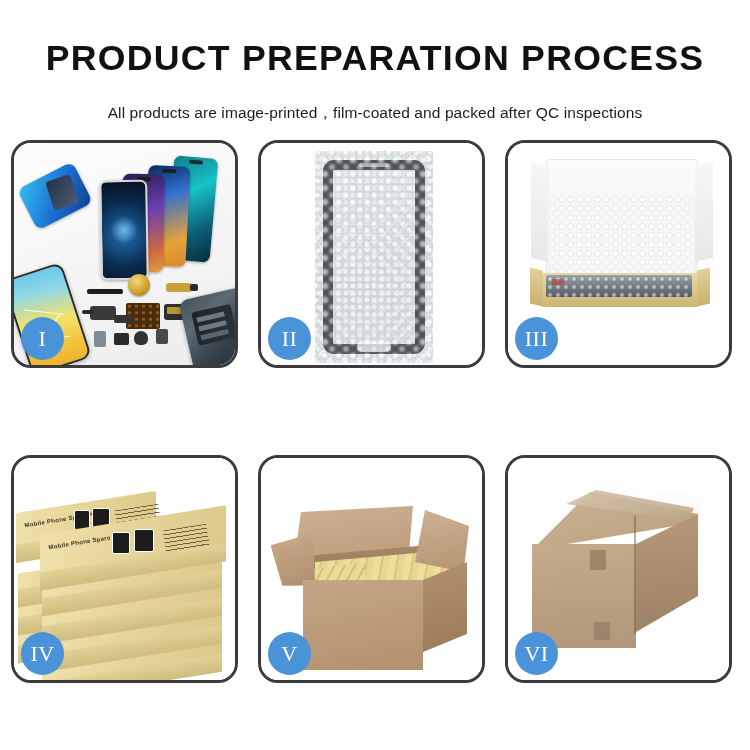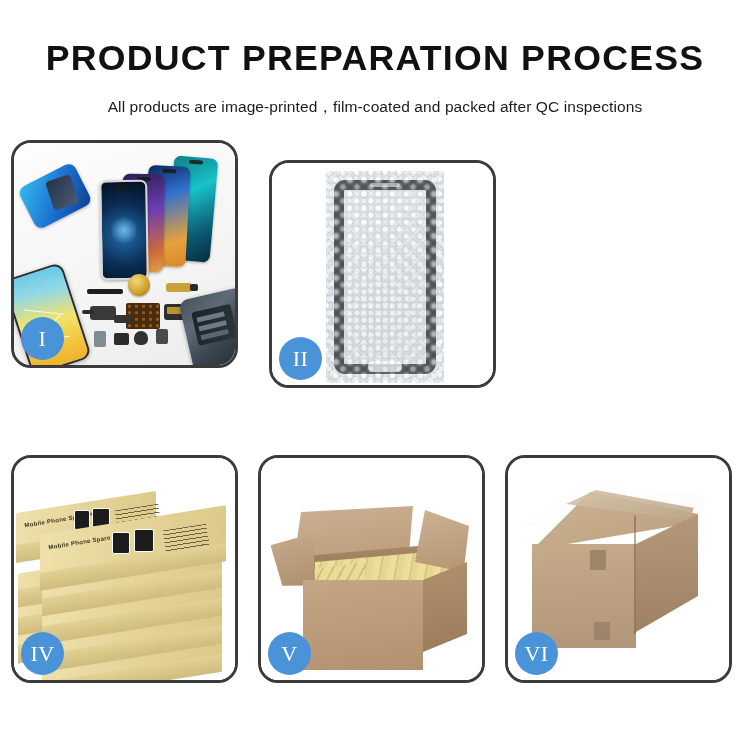--- a/index.html
+++ b/index.html
@@ -13,37 +13,37 @@
   
   .header{position:absolute;left:0;top:0;width:750px;text-align:center;}
   .title{
     margin:0;padding-top:38px;
     font-size:35px;line-height:40px;font-weight:700;
     letter-spacing:1.2px;color:#111;
     font-family:"Liberation Sans", sans-serif;
     transform:scaleX(1.02);
   }
   .subtitle{
-    margin:8px;padding-top:11px;
+    margin:14px;padding-top:11px;
     font-size:15.5px;line-height:20px;font-weight:400;color:#1c1c1c;
     letter-spacing:.1px;
   }
 
   
   .grid{
     position:absolute;left:11px;top:140px;
     width:728px;height:543px;
   }
   .panel{
     position:absolute;width:227px;height:228px;
     border:3px solid #3b3b3b;border-radius:20px;
     background:#ffffff;box-sizing:border-box;overflow:hidden;
   }
   .p1{left:0px;top:0px;}
-  .p2{left:258px;top:0px;margin-top:20px;}
+  .p2{left:247px;top:0px;}
   .p3{left:494px;top:0px;}
   .p4{left:0px;top:315px;}
   .p5{left:247px;top:315px;}
   .p6{left:494px;top:315px;text-align:right;}
 
   .photo{position:absolute;inset:0;overflow:hidden;}
 
   .badge{
     position:absolute;left:7px;bottom:5px;
     width:43px;height:43px;border-radius:50%;
@@ -313,20 +313,29 @@
           <div class="glass">
             <span class="spk"></span>
             <span class="home"></span>
           </div>
           <div class="bubbleoverlay"></div>
         </div>
       </div>
       <div class="badge">II</div>
     </div>
 
+    <div class="panel p3">
+      <div class="photo">
+        <div class="lid"></div>
+        <div class="foam"></div>
+        <div class="kraft"></div>
+        <div class="innerpart"></div>
+      </div>
+      <div class="badge">III</div>
+    </div>
 
     <div class="panel p4">
       <div class="photo">
         <div class="stackwrap">
           <div class="bx bxC">
               <div class="top"></div>
               <div class="side"></div>
             </div>
           <div class="bx bxB">
               <div class="top"></div>

